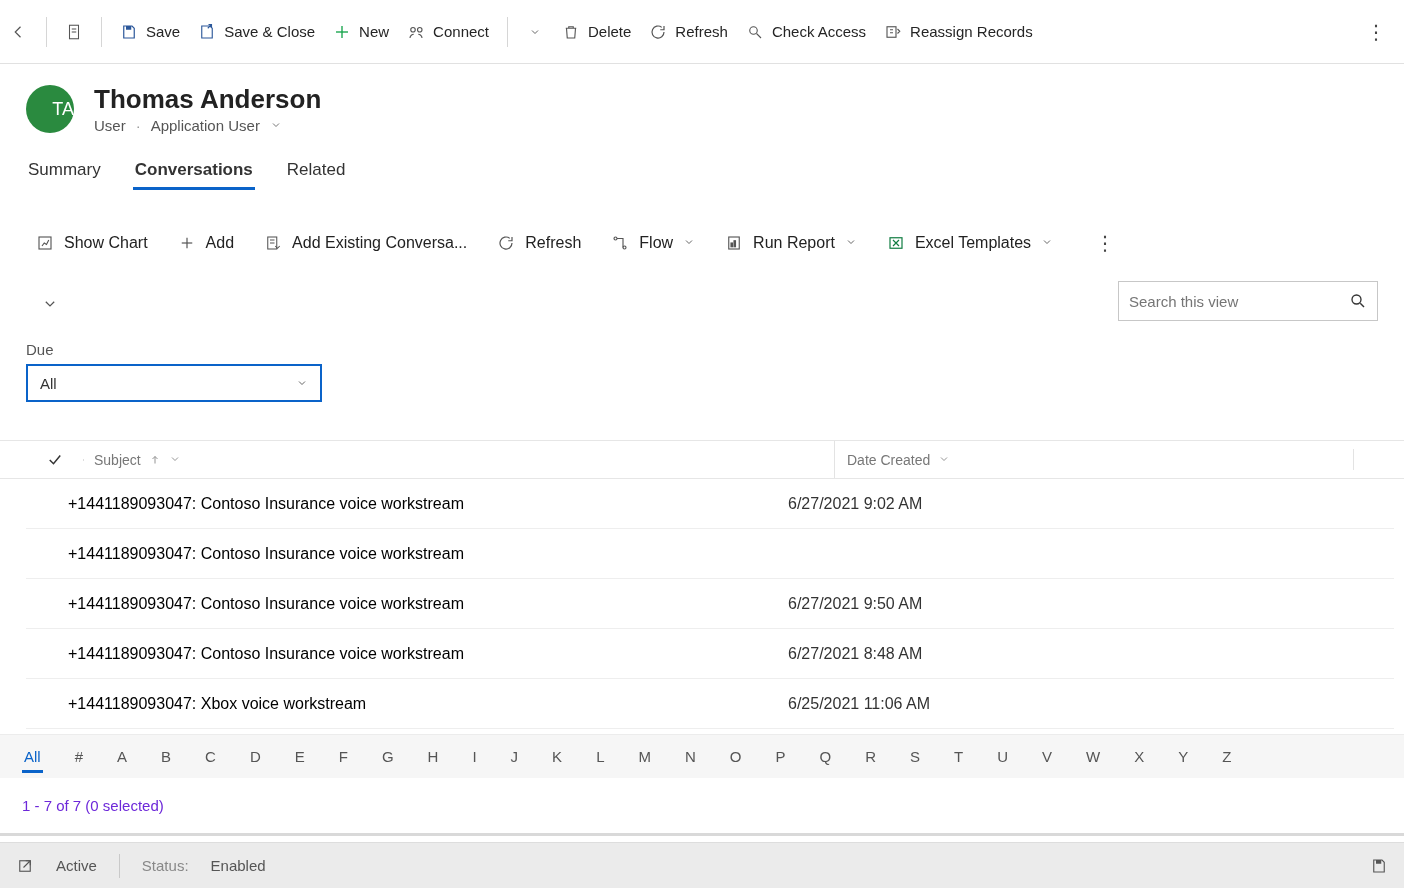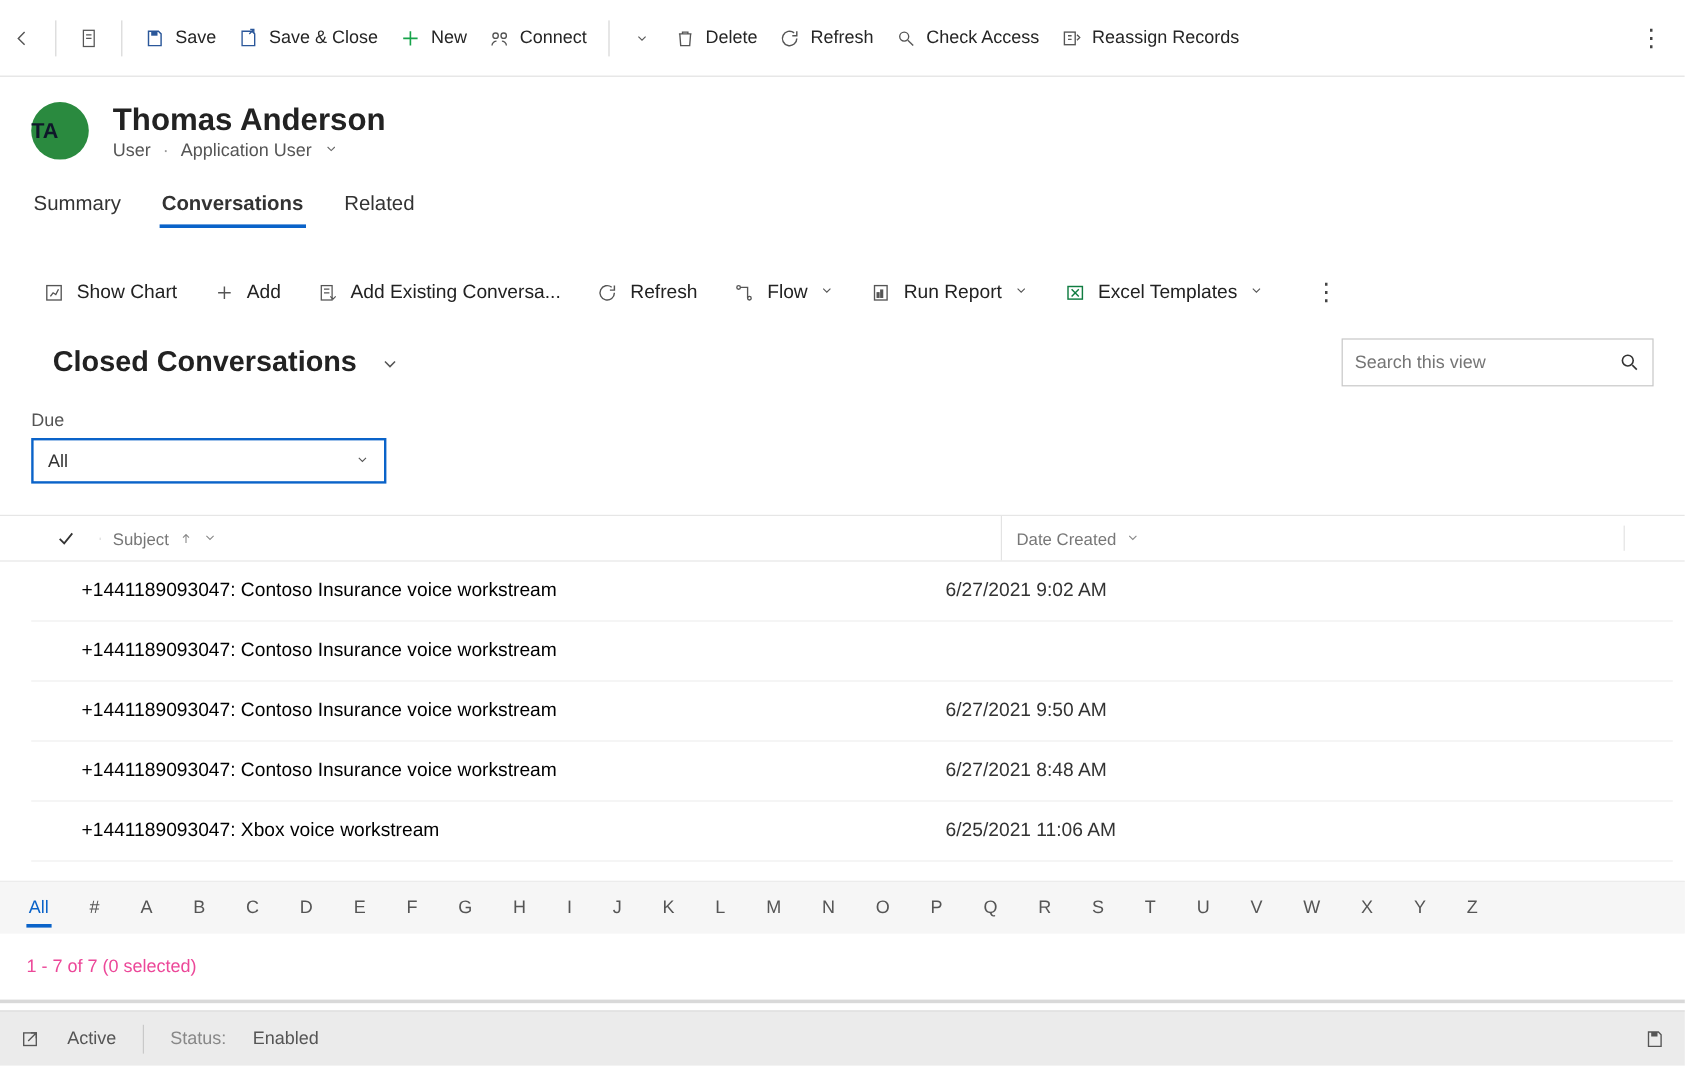--- a/index.html
+++ b/index.html
@@ -10,21 +10,21 @@
   .cmdbar .btn { display: flex; align-items: center; gap: 8px; cursor: pointer; color: #252525; font-size: 15px; }
   .vline { width: 1px; height: 30px; background: #d6d6d6; }
   .icon { display: inline-flex; align-items: center; justify-content: center; width: 18px; height: 18px; }
   .icon svg { width: 18px; height: 18px; }
   .caret svg { width: 12px; height: 12px; }
   .spacer { flex: 1; }
   .more-dots { font-size: 20px; color: #444; cursor: pointer; padding: 0 8px; }
 
   
   .header { display: flex; align-items: center; gap: 20px; padding: 20px 26px 10px 26px; }
-  .avatar { width: 48px; height: 48px; border-radius: 50%; background: #2a8a3f; color: #0f172a; display: flex; align-items: center; justify-content: flex-start; font-size: 18px; font-weight: 700; }
+  .avatar { width: 48px; height: 48px; border-radius: 50%; background: #2a8a3f; color: #ffffff; display: flex; align-items: center; justify-content: flex-end; font-size: 18px; font-weight: 400; }
   .htext h1 { font-size: 26px; font-weight: 600; color: #222; }
   .htext .sub { display: flex; align-items: center; gap: 10px; color: #555; font-size: 15px; margin-top: 2px; }
   .htext .sub .dot { color: #999; }
 
   
   .tabs { display: flex; gap: 30px; padding: 10px 26px 0 26px; border-bottom: 1px solid #fff; }
   .tab { font-size: 17px; color: #333; padding: 6px 2px 10px 2px; cursor: pointer; position: relative; }
   .tab.active { font-weight: 600; }
   .tab.active::after { content:""; position:absolute; left:0; right:0; bottom:0; height:3px; background:#0a63c9; }
 
@@ -38,39 +38,39 @@
   .viewtitle { font-size: 24px; font-weight: 600; color: #222; display: flex; align-items: center; gap: 22px; }
   .searchbox { display: flex; align-items: center; border: 1px solid #c7c7c7; width: 260px; height: 40px; padding: 0 10px; background: #fff; }
   .searchbox input { flex: 1; border: none; outline: none; font-size: 15px; color: #555; background: transparent; }
 
   
   .duewrap { padding: 12px 26px 0 26px; }
   .duewrap label { font-size: 15px; color: #555; }
   .dueselect { margin-top: 6px; width: 296px; height: 38px; border: 2px solid #0a63c9; display: flex; align-items: center; justify-content: space-between; padding: 0 12px; color: #333; cursor: pointer; font-size: 15px; }
 
   
-  .tablewrap { margin-top: 26px; border-top: 1px solid #e6e6e6; }
+  .tablewrap { margin-top: 38px; border-top: 1px solid #e6e6e6; }
   .colhdr { display: flex; align-items: center; height: 38px; color: #777; border-bottom: 1px solid #e6e6e6; font-size: 14px; }
   .col-check { width: 58px; display:flex; justify-content:center; position: relative; }
   .col-check::after { content:""; position:absolute; right:0; top:8px; bottom:8px; width:1px; background:#ddd; }
   .col-subject { flex: 0 0 750px; padding-left: 10px; display:flex; align-items:center; gap:8px; position:relative; }
   .col-date { flex: 0 0 520px; padding-left: 12px; display:flex; align-items:center; gap:8px; border-left: 1px solid #e3e3e3; height: 100%; position:relative; }
   .col-date::after { content:""; position:absolute; right:0; top:8px; bottom:8px; width:1px; background:#e3e3e3; }
   .row { display: flex; align-items: center; height: 50px; border-bottom: 1px solid #eee; margin-left: 26px; margin-right: 10px;}
   .row .subject { flex: 0 0 750px; padding-left: 42px; color: #000000; font-size: 16px; cursor: pointer; }
   .row .date { flex: 0 0 520px; padding-left: 12px; color: #333; font-size: 16px; }
 
   
   .alpha { position: absolute; left:0; right:0; top: 734px; height: 44px; background: #f6f6f6; display: flex; align-items: center; gap: 34px; padding: 0 24px; color: #555; font-size: 15px; border-top:1px solid #ececec;}
   .alpha span { cursor: pointer; }
   .alpha .sel { color: #0a63c9; position: relative; }
   .alpha .sel::after { content:""; position:absolute; left:-2px; right:-2px; bottom:-8px; height:3px; background:#0a63c9; }
 
   
-  .count { position:absolute; left:0; right:0; top:778px; height: 58px; display:flex; align-items:center; padding: 0 22px; color:#ec4899; font-size:15px; border-bottom: 3px solid #d9d9d9;}
+  .count { position:absolute; left:0; right:0; top:778px; height: 58px; display:flex; align-items:center; padding: 0 22px; color:#6d28d9; font-size:15px; border-bottom: 3px solid #d9d9d9;}
 
   
   .statusbar { position:absolute; left:0; right:0; bottom:0; height:46px; background:#ebebeb; display:flex; align-items:center; gap: 22px; padding: 0 16px; color:#555; font-size:15px; border-top:1px solid #ddd;}
   .statusbar .svline { width:1px; height:24px; background:#c9c9c9; }
   .statusbar .right { margin-left:auto; display:flex; align-items:center; }
   .faint { color:#888; }
 </style>
 </head>
 <body>
 
@@ -283,21 +283,20 @@
     <span>Excel Templates</span>
     <span class="caret"><svg viewBox="0 0 24 24" fill="none" stroke="#555" stroke-width="1.8">
           <path d="M6 9l6 6 6-6"></path>
         </svg></span>
   </span>
   <span class="more-dots">⋮</span>
 </div>
 
 <div class="viewrow">
   <div class="viewtitle">
-    <span>Closed Conversations</span>
     <span class="caret" style="transform:scale(1.4);"><svg viewBox="0 0 24 24" fill="none" stroke="#555" stroke-width="1.8">
           <path d="M6 9l6 6 6-6"></path>
         </svg></span>
   </div>
   <div class="searchbox">
     <input placeholder="Search this view" style="">
     <span class="icon">
         <svg viewBox="0 0 24 24" fill="none" stroke="#333" stroke-width="1.8">
           <circle cx="10" cy="10" r="6"></circle>
           <path d="M15 15l5 5"></path>

